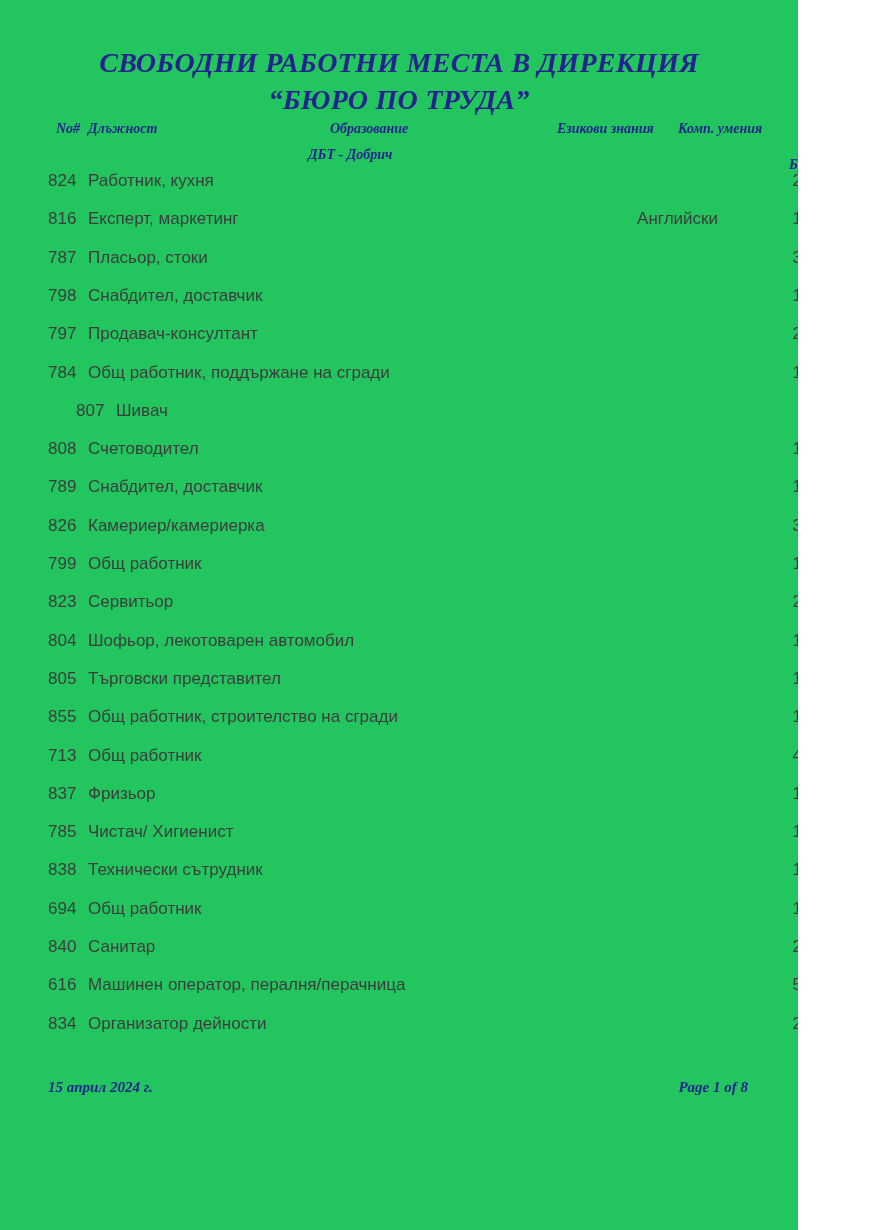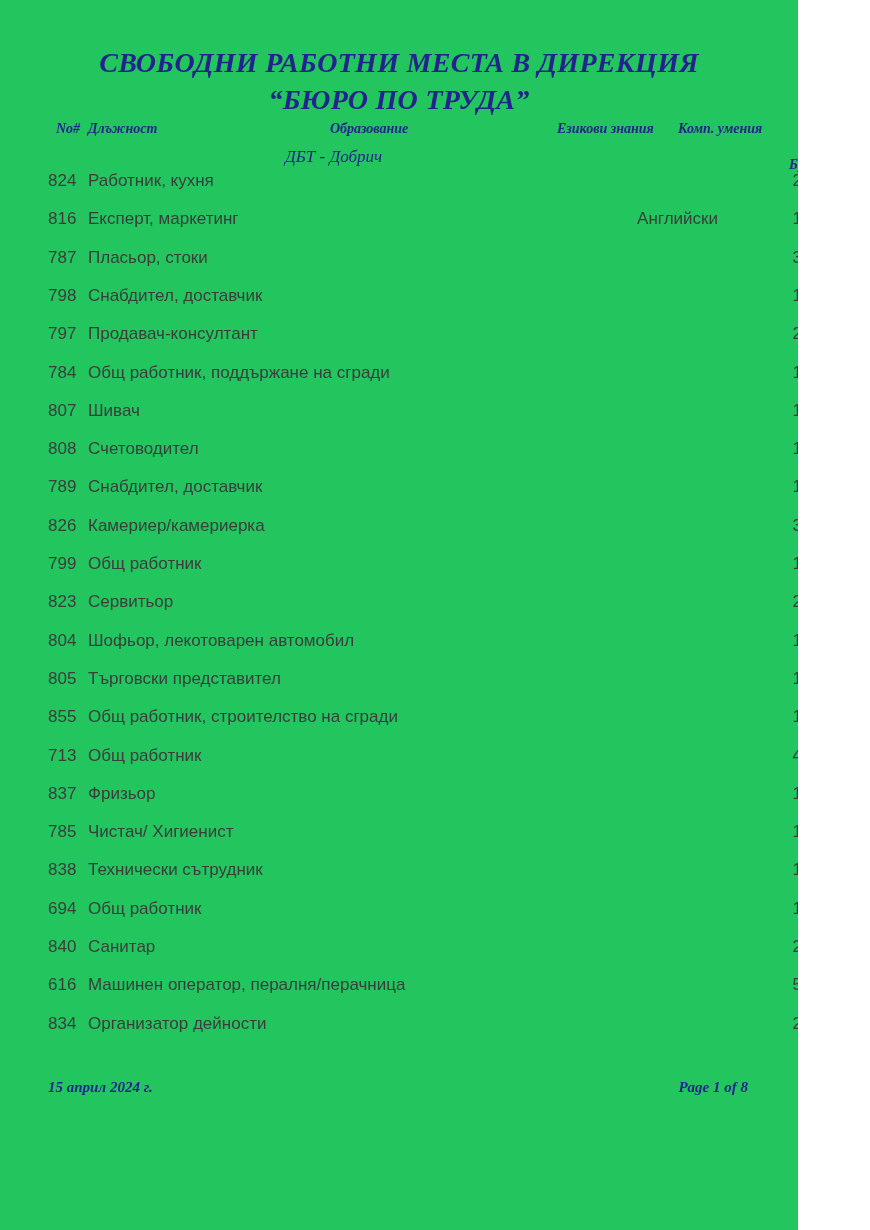--- a/index.html
+++ b/index.html
@@ -18,23 +18,23 @@
     font-family:"Liberation Serif", serif; font-style:italic; font-weight:700;
     font-size:14px; color:#23238E;
   }
   .th-no   { left:48px;margin-left:8px;  }
   .th-pos  { left:88px;  }
   .th-edu  { left:330px; }
   .th-lang { left:557px; }
   .th-comp { left:678px; }
   .th-cnt  { left:789px;margin-top:36px; }
   .section {
-    position:absolute; top:147px; left:285px; white-space:nowrap;
-    font-family:"Liberation Serif", serif; font-style:italic; font-weight:400;
-    font-size:17px; color:#23238E;
+    position:absolute; top:147px; left:308px; white-space:nowrap;
+    font-family:"Liberation Serif", serif; font-style:italic; font-weight:700;
+    font-size:14px; color:#23238E;
   }
   .row {
     position:absolute; left:0; width:100%; height:14px;
     font-size:17px; color:#3C3C3C;
   }
   .cell { position:absolute; top:0; white-space:nowrap; }
   .c-no   { left:48px; }
   .c-pos  { left:88px; }
   .c-edu  { left:330px; }
   .c-lang { left:556px; width:162px; text-align:right; }
@@ -102,21 +102,21 @@
     <span class="cell c-lang"></span>
     <span class="cell c-cnt">2</span>
   </div>
       <div class="row" style="top: 362.5px;">
     <span class="cell c-no">784</span>
     <span class="cell c-pos">Общ работник, поддържане на сгради</span>
     <span class="cell c-edu"></span>
     <span class="cell c-lang"></span>
     <span class="cell c-cnt">1</span>
   </div>
-      <div class="row" style="top: 400.8px;">
+      <div class="row" style="top: 400.8px; margin-left: 28px;">
     <span class="cell c-no">807</span>
     <span class="cell c-pos">Шивач</span>
     <span class="cell c-edu"></span>
     <span class="cell c-lang"></span>
     <span class="cell c-cnt">1</span>
   </div>
       <div class="row" style="top: 439.1px;">
     <span class="cell c-no">808</span>
     <span class="cell c-pos">Счетоводител</span>
     <span class="cell c-edu"></span>

